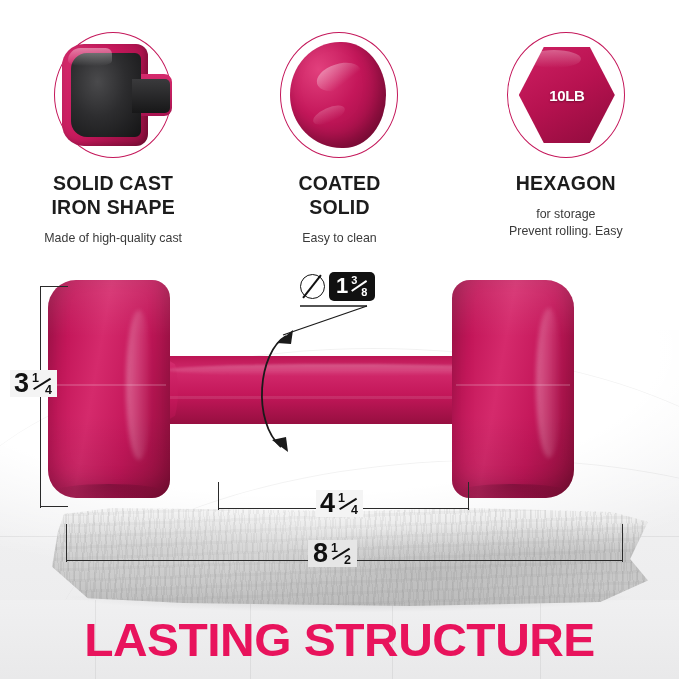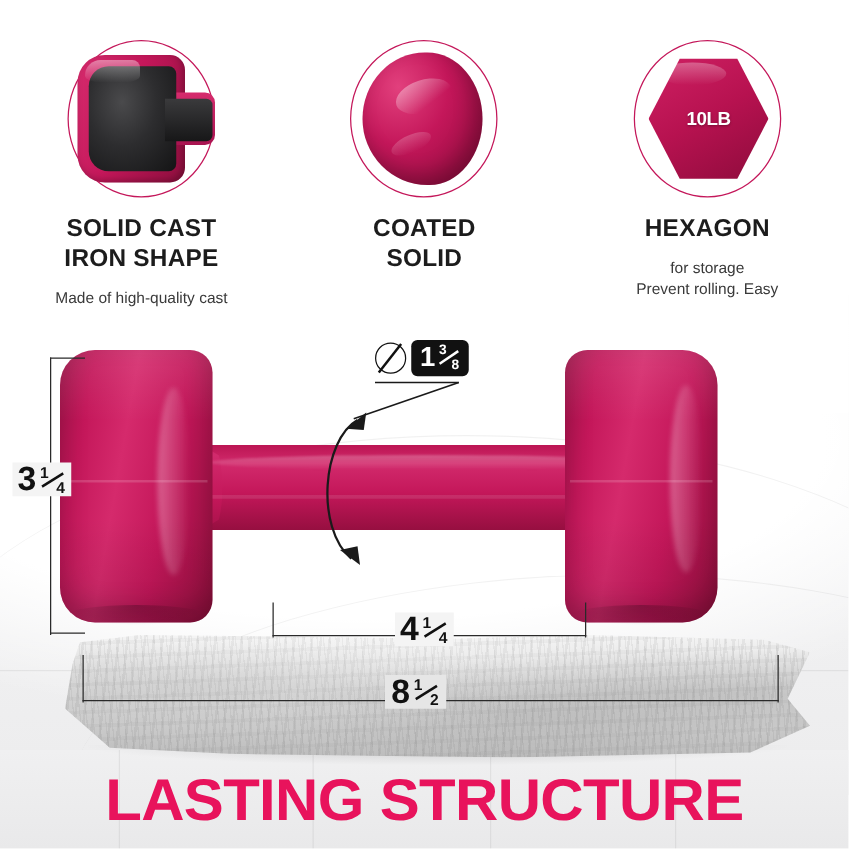--- a/index.html
+++ b/index.html
@@ -333,20 +333,21 @@
         <div class="vinyl-blob">
           <div class="vinyl-gloss"></div>
           <div class="vinyl-gloss2"></div>
         </div>
       </div>
       <div class="feature-title">
         <div>COATED</div>
         <div>SOLID</div>
       </div>
       <div class="feature-desc">
+        <div>Easy to clean</div>
       </div>
     </div>
 
     <div class="feature">
       <div class="icon-wrap">
         <div class="icon-ring"></div>
         <div class="hexagon"></div>
         <div class="hex-gloss"></div>
         <div class="hex-label">10LB</div>
       </div>

